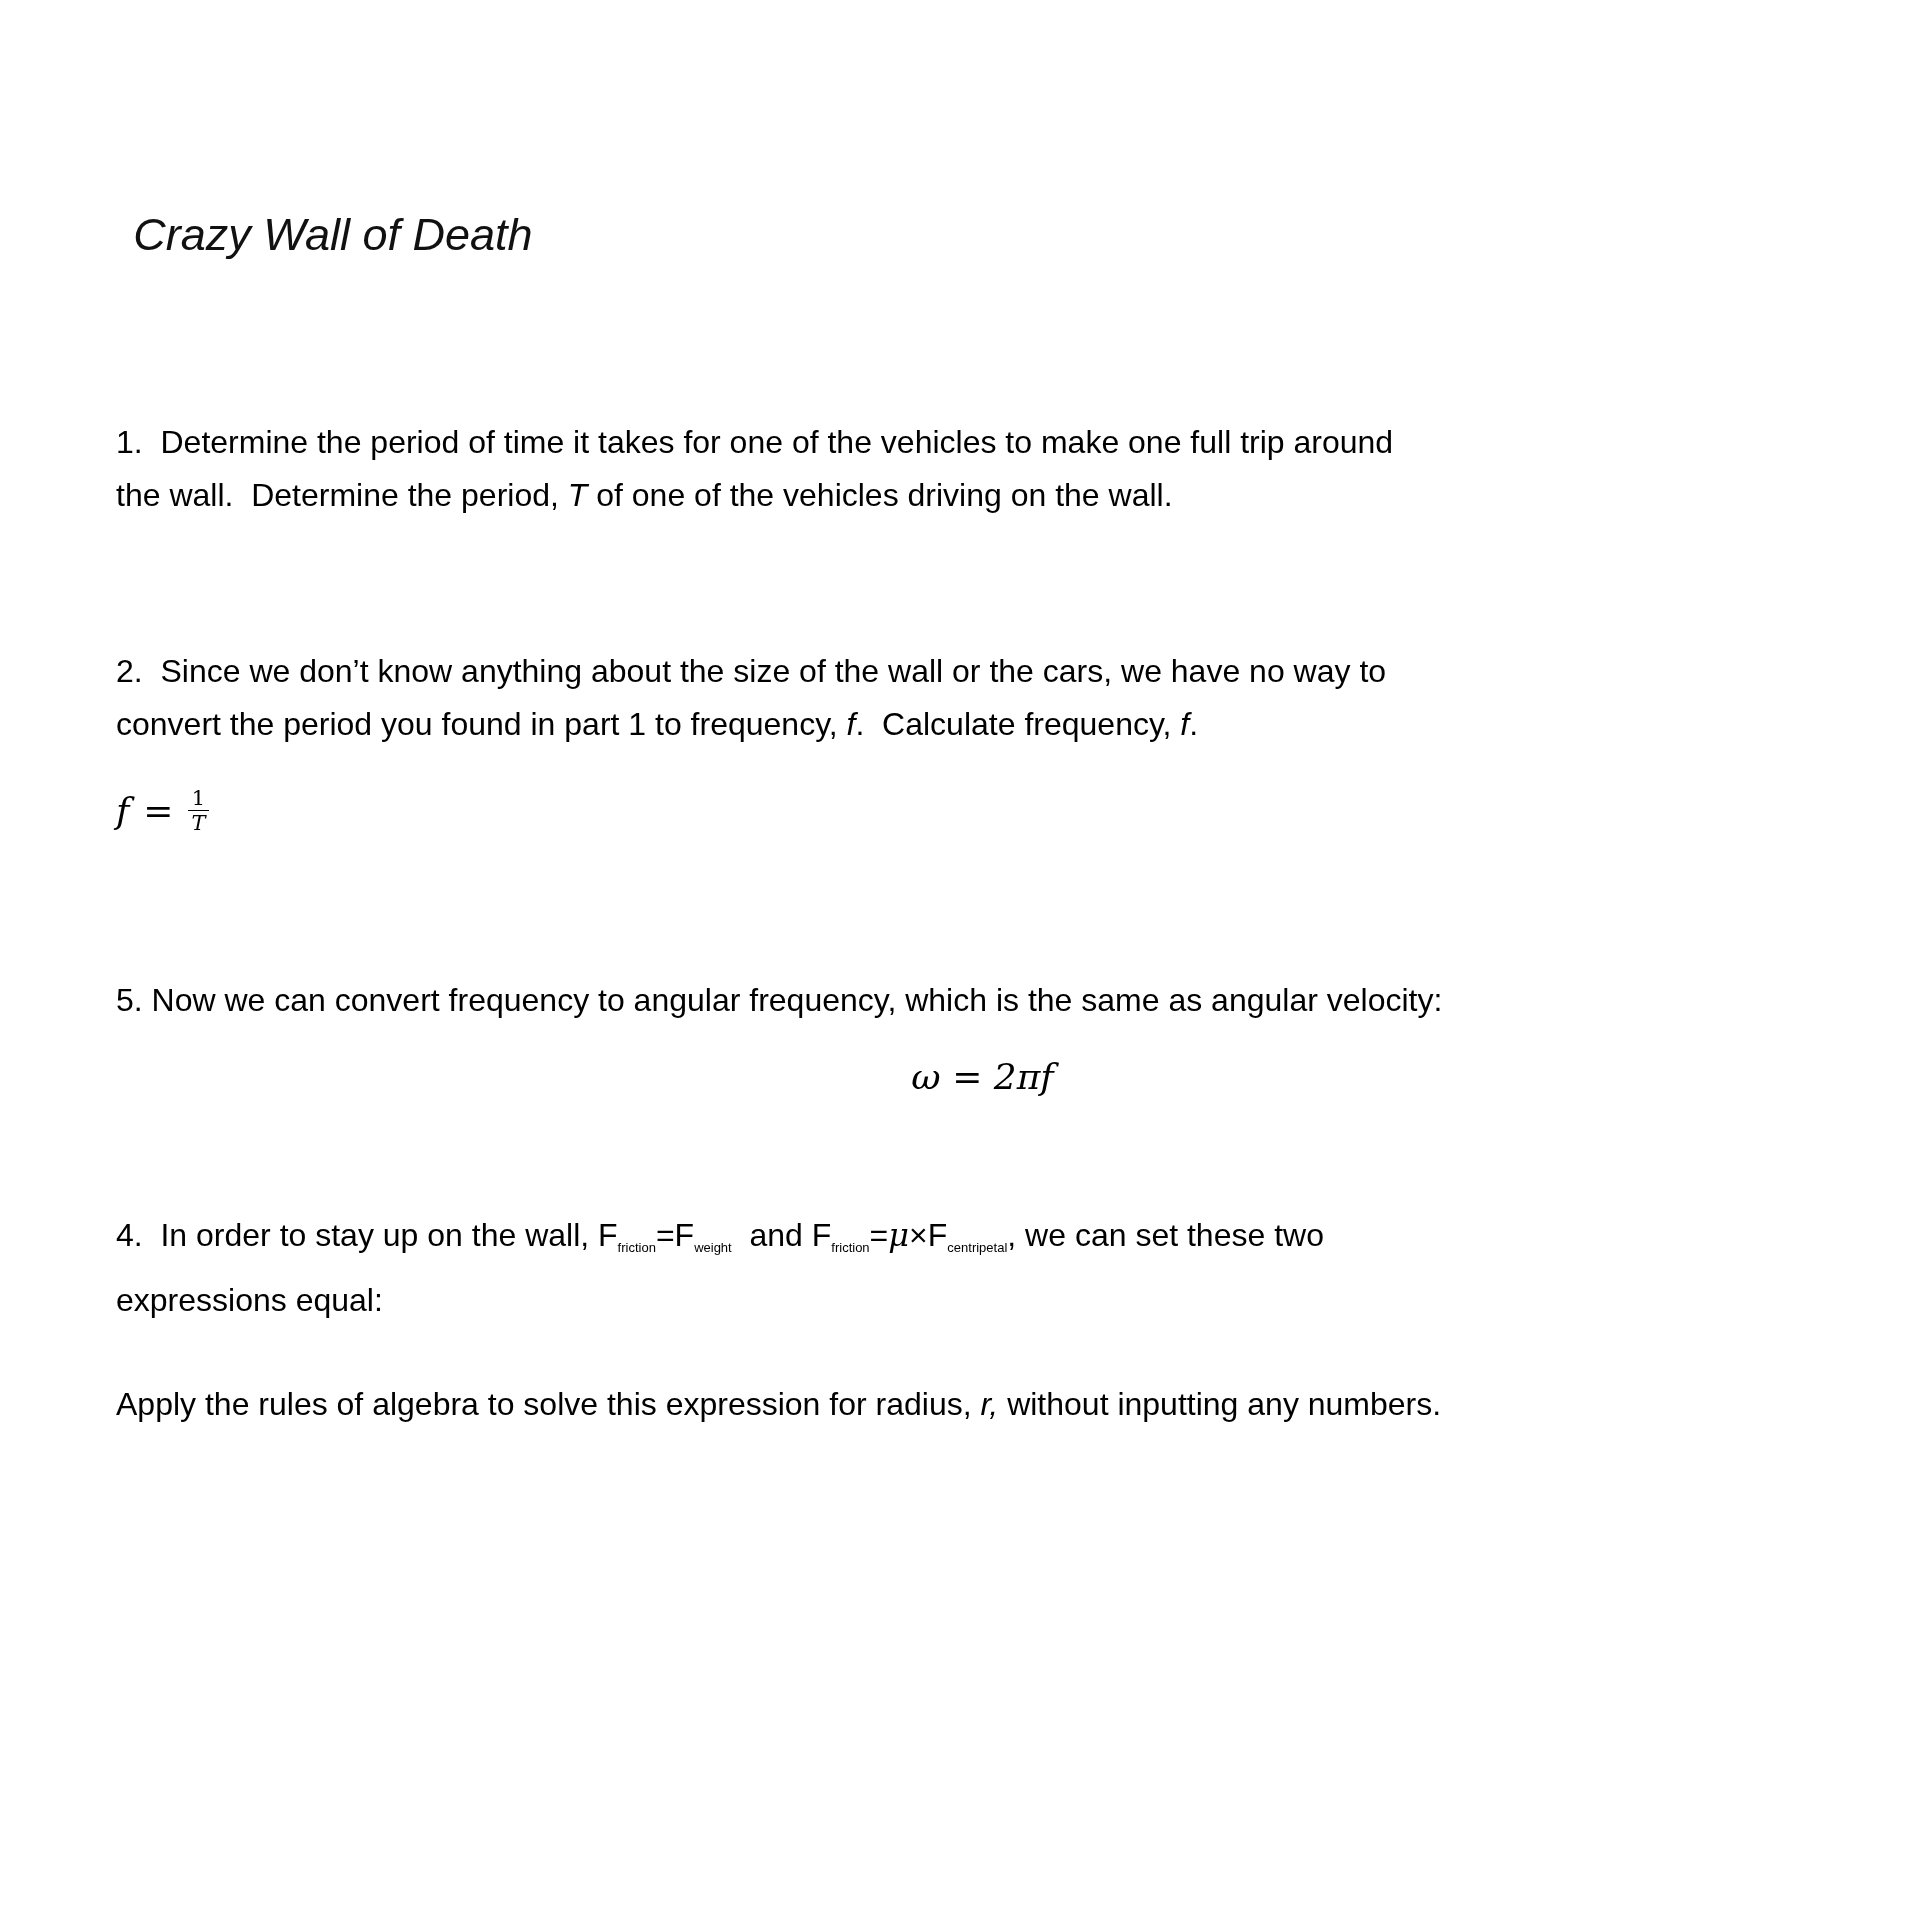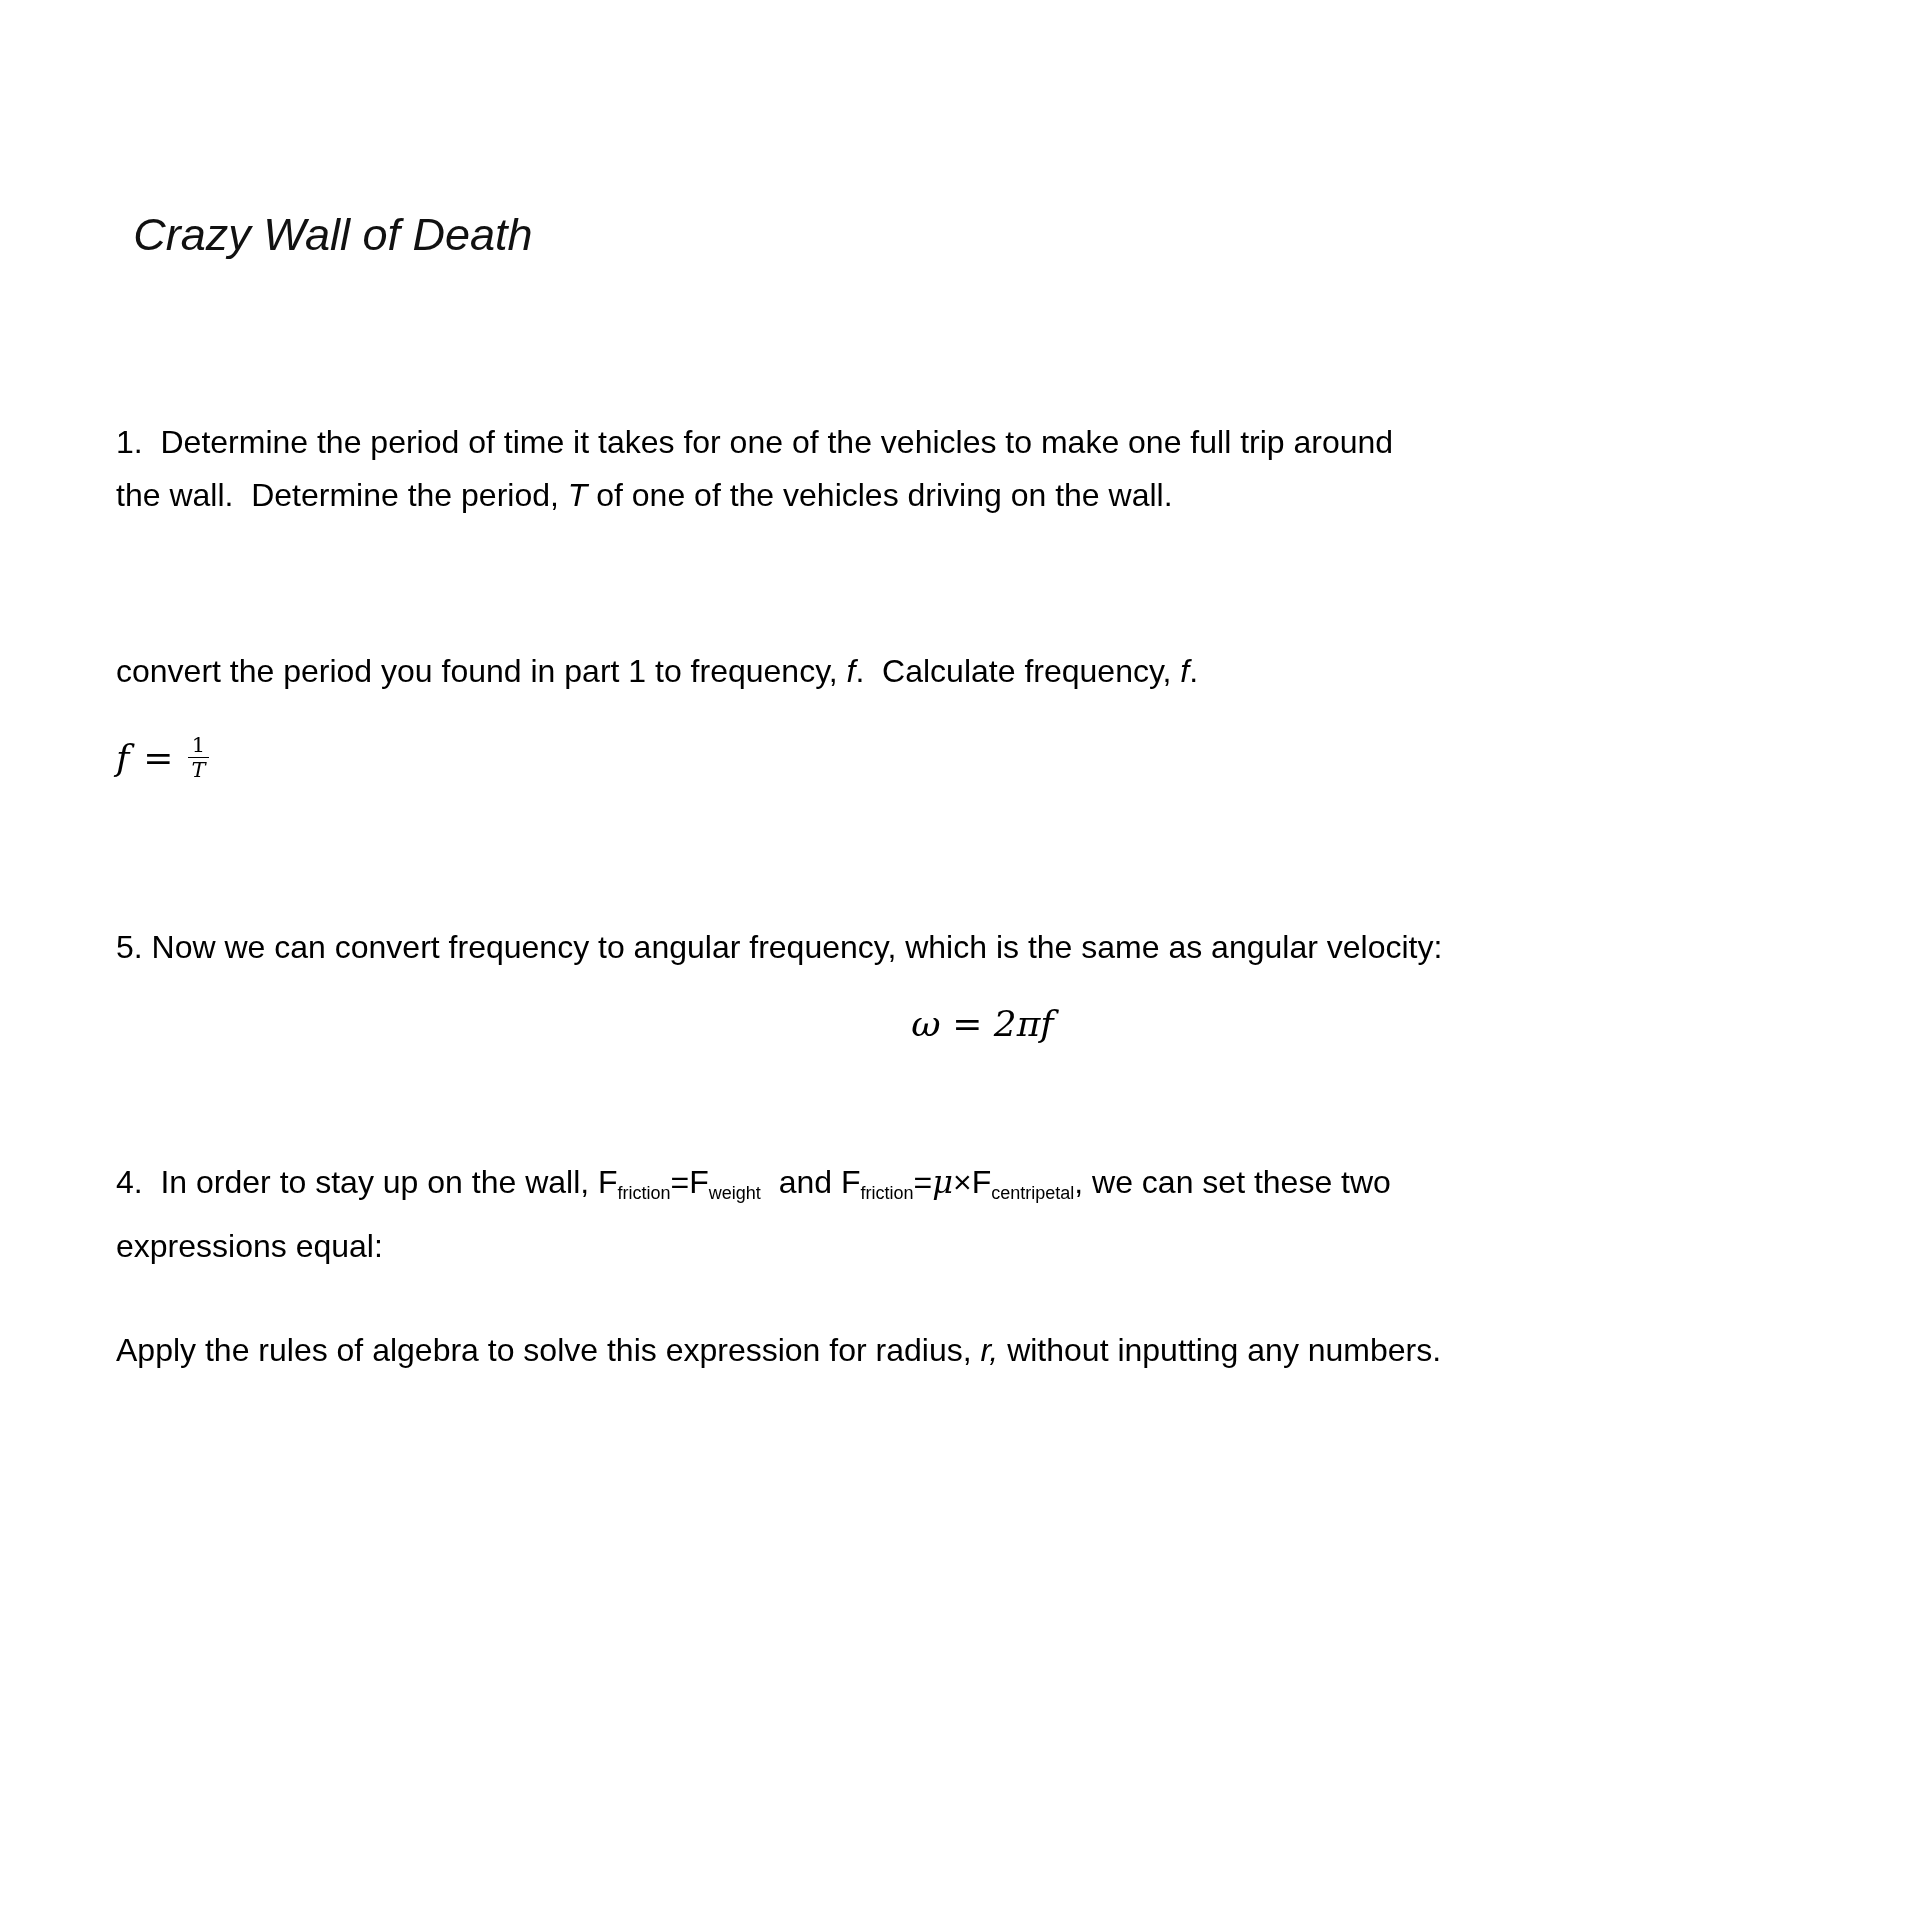--- a/index.html
+++ b/index.html
@@ -30,21 +30,21 @@
     font-size: 32px;
     line-height: 53px;
   }
   .ln { white-space: pre-wrap; }
   .ivar { font-style: italic; }
   .math {
     font-family: "DejaVu Serif", serif;
     font-style: italic;
   }
   .sub {
-    font-size: 18px;
+    font-size: 13px;
     vertical-align: -5.8px;
   }
   .mt-q1 { margin-top: 154px; }
   .mt-q2 { margin-top: 123px; }
   .mt-formula { margin-top: 35px; }
   .mt-q3 { margin-top: 139px; }
   .mt-eq1 { margin-top: 23px; }
   .mt-calc { margin-top: 42px; }
   .mt-q4 { margin-top: 106px; }
   .mt-eq2 { margin-top: 29px; }
@@ -93,20 +93,21 @@
 <div class="page">
 
   <h1 class="title">Crazy Wall of Death</h1>
 
   <div class="para mt-q1">
     <div class="ln">1.  Determine the period of time it takes for one of the vehicles to make one full trip around</div>
     <div class="ln"><span>the wall.  Determine the period, </span><span class="ivar">T</span><span> of one of the vehicles driving on the wall.</span></div>
   </div>
 
   <div class="para mt-q2">
+    <div class="ln">2.  Since we don’t know anything about the size of the wall or the cars, we have no way to</div>
     <div class="ln"><span>convert the period you found in part 1 to frequency, </span><span class="ivar">f</span><span>.  Calculate frequency, </span><span class="ivar">f</span><span>.</span></div>
   </div>
 
   <div class="formula mt-formula">
       <span class="math lhs">f</span>
       <span class="eqsign">=</span>
       <span class="frac">
         <span class="num">1</span>
         <span class="bar"></span>
         <span class="den">T</span>

